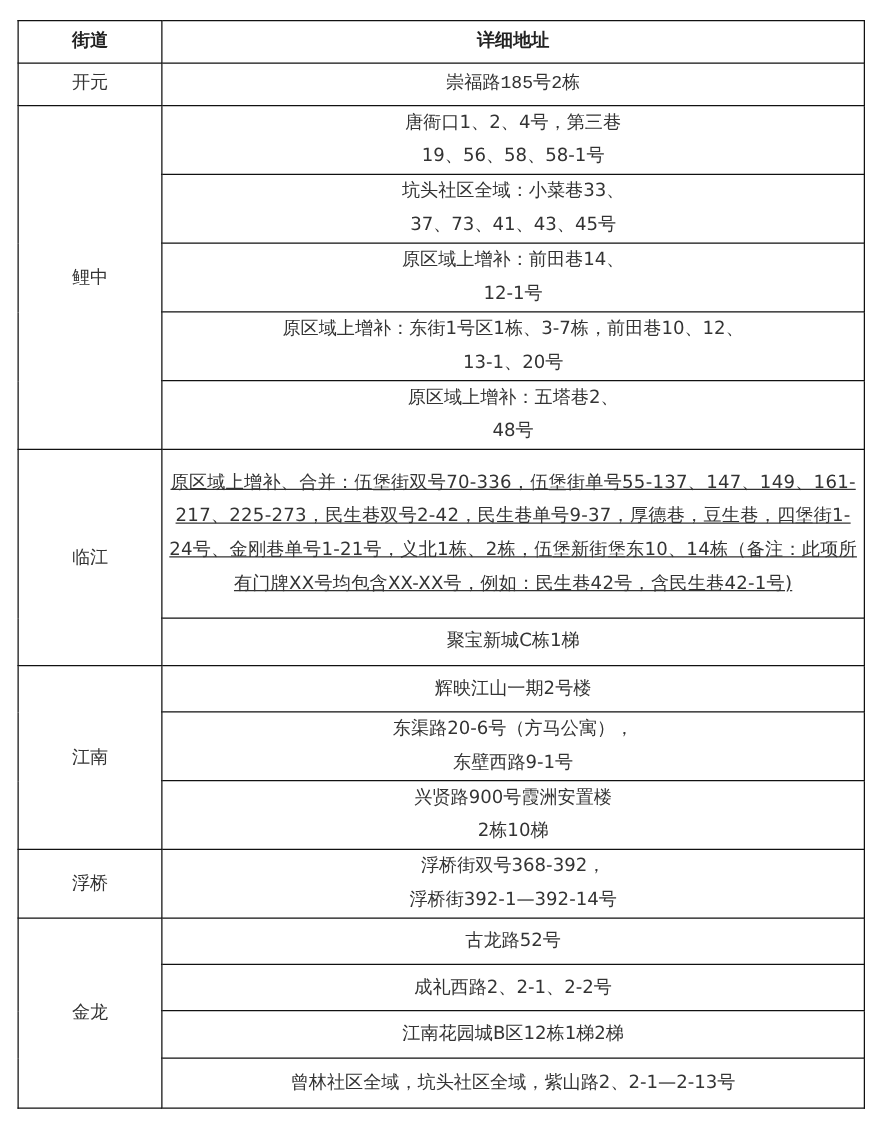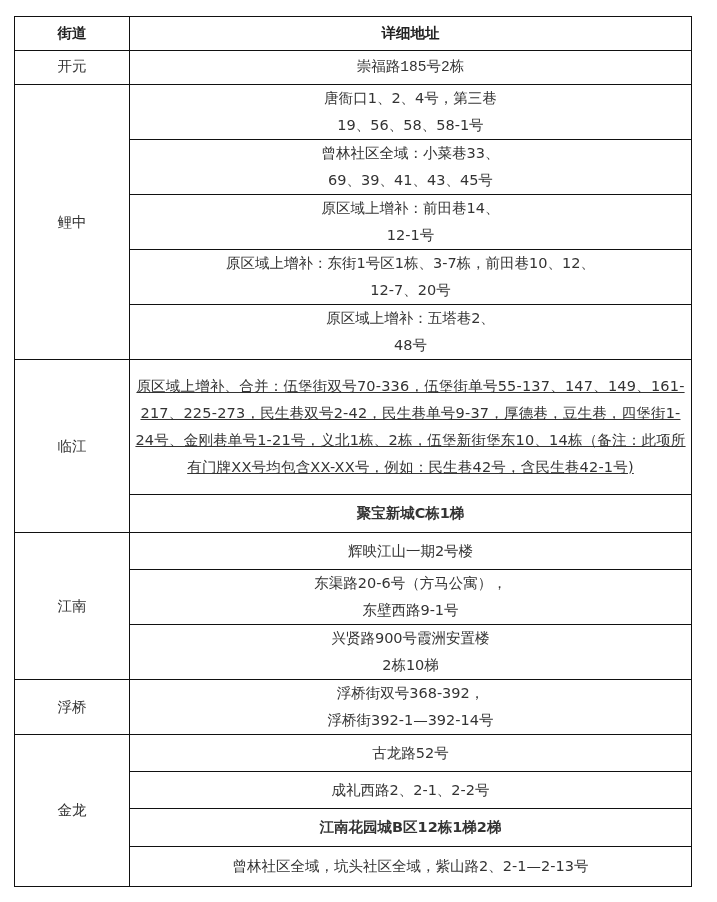--- a/index.html
+++ b/index.html
@@ -42,21 +42,21 @@
     td.left-text {
       text-align: left;
       padding: 0 6px;
       letter-spacing: 0.2px;
       text-decoration: underline;
     }
     .line { display: block; }
     tr.h34 td { height: 33px; font-family: Liberation Mono, monospace; }
     tr.h55 td { height: 54px; }
     tr.h36 td { height: 36px; }
-    tr.h37 td { height: 37px; font-weight: bold; }
+    tr.h37 td { height: 37px; }
     tr.h40 td { height: 39px; margin-top: 42px; }
     tr.h135 td.addr-cell { height: 134px; }
   </style>
 </head>
 <body>
 
 <table class="addr">
   <colgroup>
       <col class="c1">
       <col class="c2">
@@ -78,34 +78,34 @@
 
     <tr class="h55">
       <td rowspan="5">鲤中</td>
       <td>
         <span class="line">唐衙口1、2、4号，第三巷</span>
         <span class="line">19、56、58、58-1号</span>
       </td>
     </tr>
     <tr class="h55">
       <td>
-        <span class="line">曾林社区全域：小菜巷33、</span>
-        <span class="line">69、39、41、43、45号</span>
+        <span class="line">坑头社区全域：小菜巷33、</span>
+        <span class="line">37、73、41、43、45号</span>
       </td>
     </tr>
     <tr class="h55">
       <td>
         <span class="line">原区域上增补：前田巷14、</span>
         <span class="line">12-1号</span>
       </td>
     </tr>
     <tr class="h55">
       <td>
         <span class="line">原区域上增补：东街1号区1栋、3-7栋，前田巷10、12、</span>
-        <span class="line">12-7、20号</span>
+        <span class="line">13-1、20号</span>
       </td>
     </tr>
     <tr class="h55">
       <td>
         <span class="line">原区域上增补：五塔巷2、</span>
         <span class="line">48号</span>
       </td>
     </tr>
 
     <tr class="h135">

